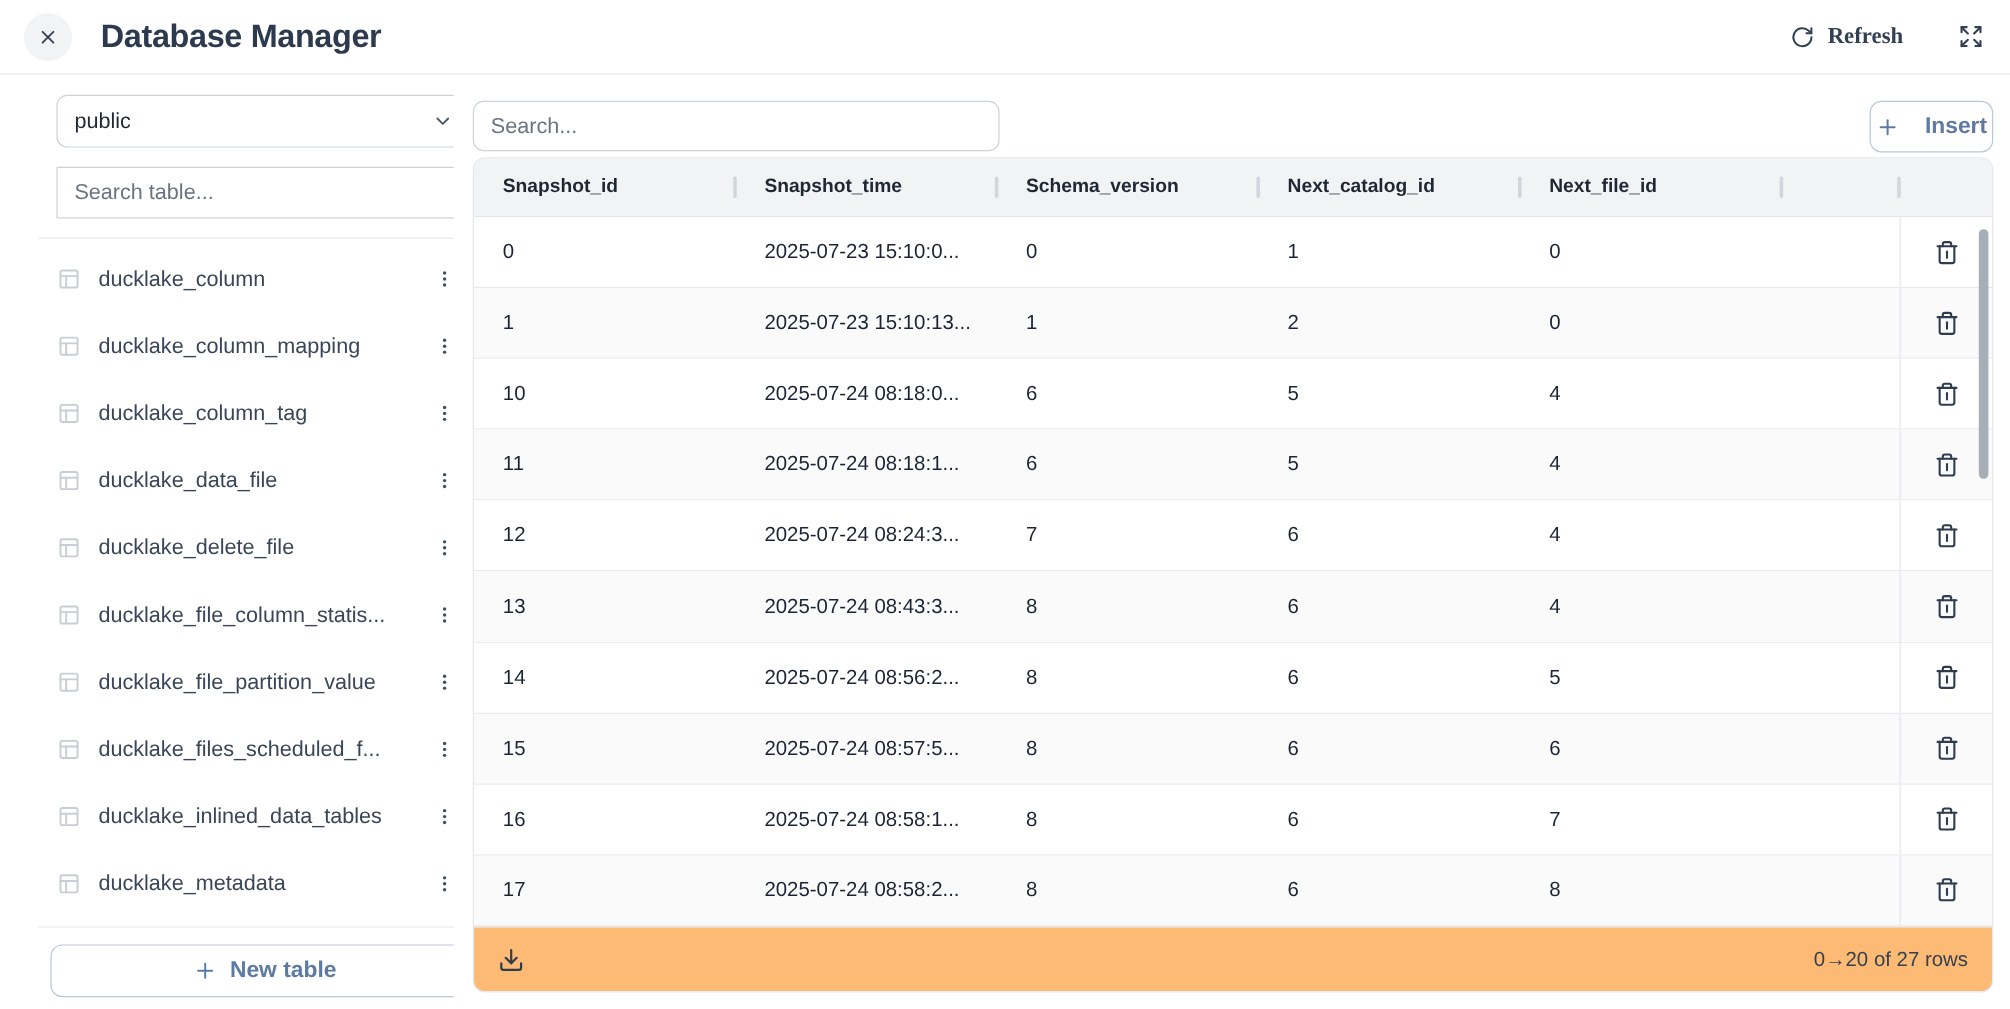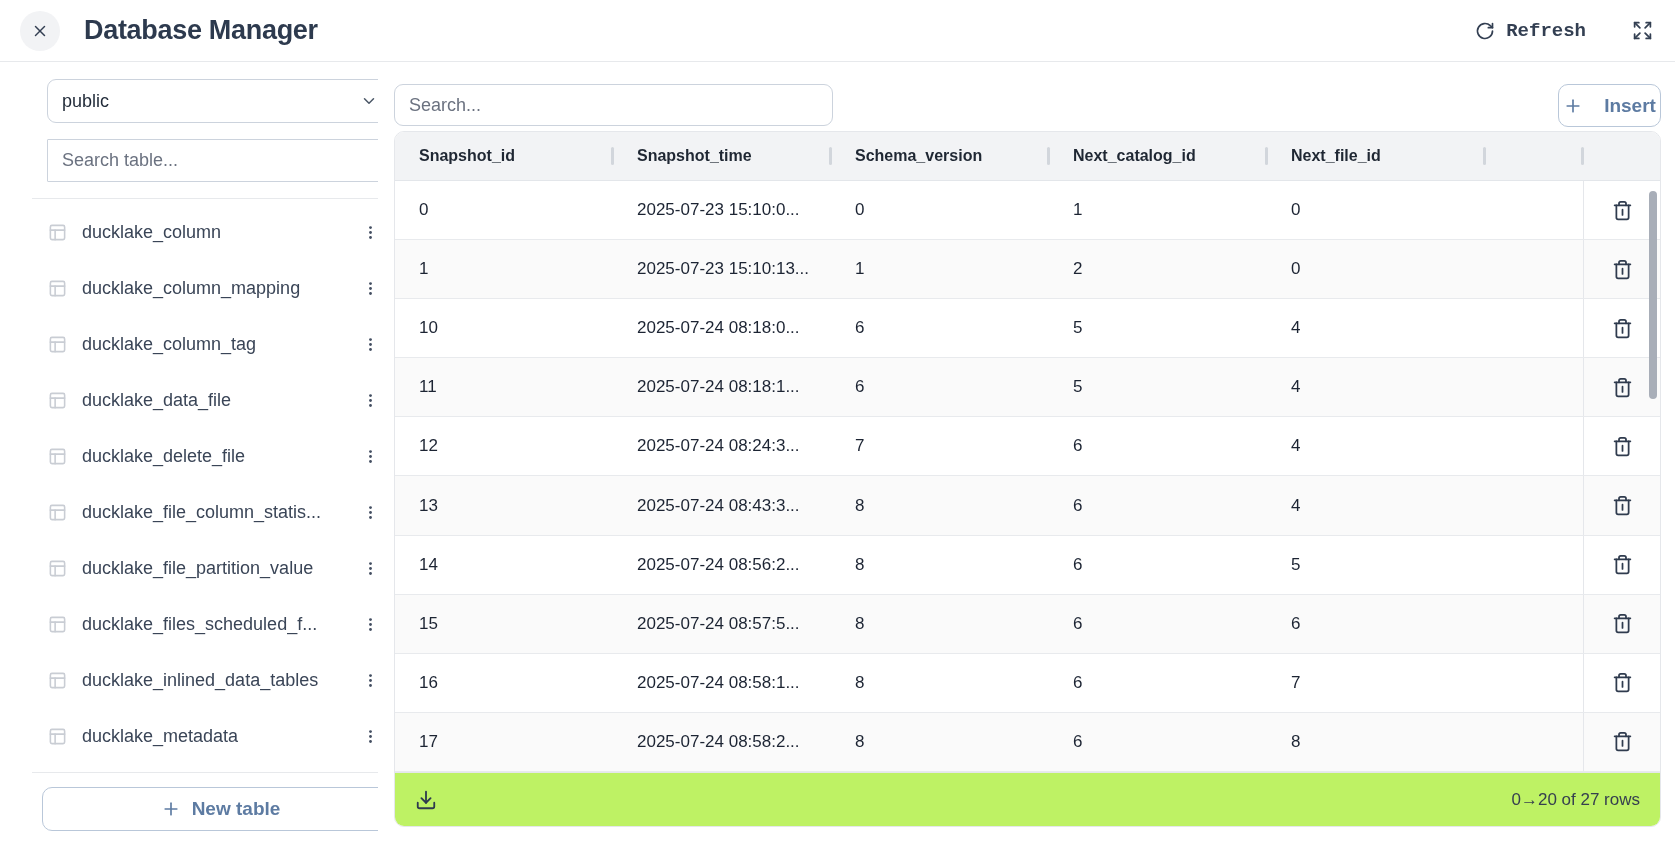--- a/index.html
+++ b/index.html
@@ -32,21 +32,21 @@
     margin-left: 24px;
     font-size: 27px; font-weight: 700; color: #2d3a4e;
     letter-spacing: -0.3px;
   }
   .topbar-right {
     margin-left: auto; display: flex; align-items: center; gap: 44px;
   }
   .refresh-btn {
     display: flex; align-items: center; gap: 11px;
     background: none; border: none; cursor: pointer;
-    font-family: Liberation Mono, monospace; font-size: 19px; font-weight: 600; color: #333f52;
+    font-family: Liberation Serif, serif; font-size: 19px; font-weight: 600; color: #333f52;
   }
   .expand-btn {
     background: none; border: none; cursor: pointer; color: #333f52;
     display: flex; align-items: center; justify-content: center;
     padding: 2px;
   }
 
   
   .sidebar {
     position: absolute; left: 0; top: 62px; bottom: 0; width: 378px;
@@ -170,21 +170,21 @@
   }
   .v-scrollbar {
     position: absolute; right: 3px; top: 10px;
     width: 8px; height: 208px; border-radius: 4px; background: #a8aeb8;
     z-index: 3;
   }
   .grid-footer {
     height: 54px; flex: none;
     border-top: 1px solid #e5e7eb;
     display: flex; align-items: center; justify-content: space-between;
-    padding: 0 20px 0 18px; background: #bef264;
+    padding: 0 20px 0 18px; background: #fdba74;
   }
   .download-btn {
     background: none; border: none; cursor: pointer; color: #2f3b4e;
     display: flex; align-items: center; padding: 2px;
   }
   .row-count { font-size: 17px; color: #36404f; }
 </style>
 </head>
 <body>
 

